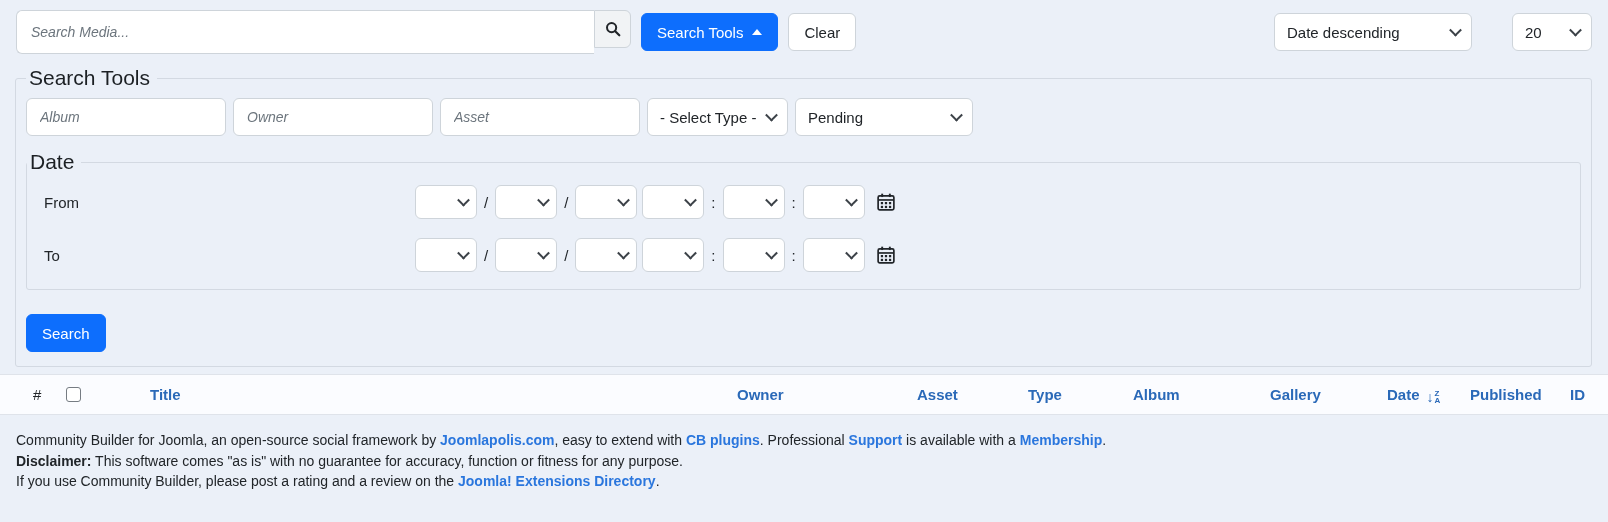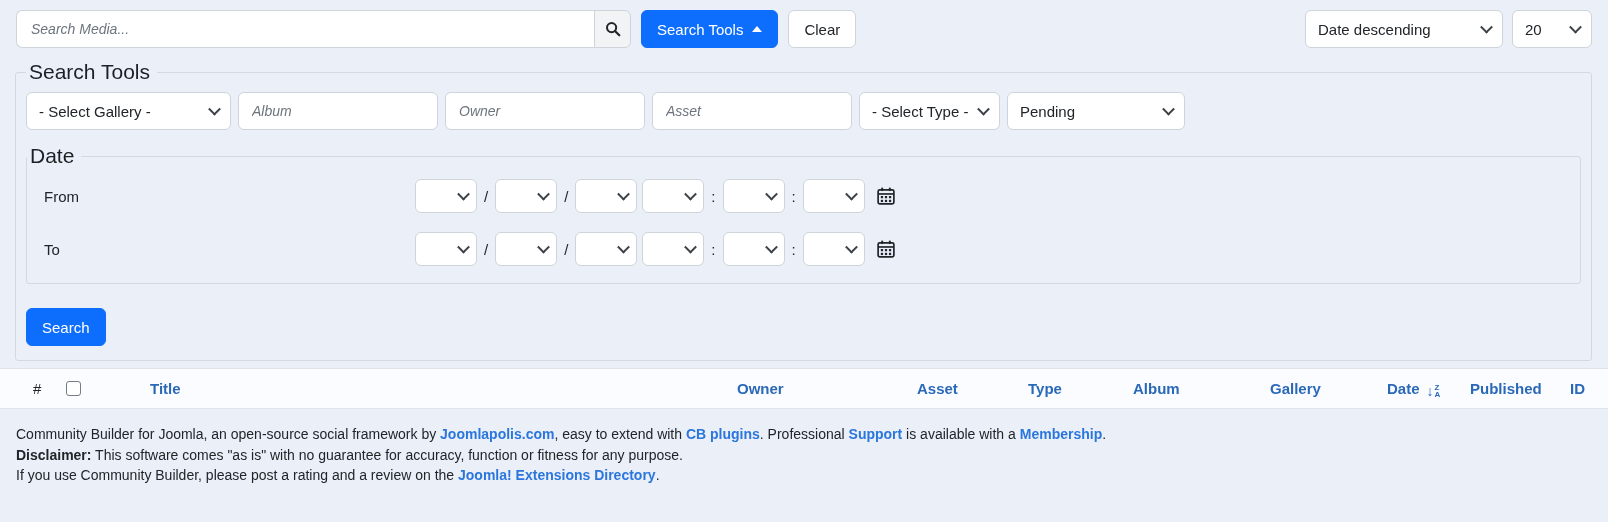--- a/index.html
+++ b/index.html
@@ -8,21 +8,21 @@
     width:1608px; height:522px; overflow:hidden;
     background:#ebf0f8;
     font-family:"Liberation Sans", sans-serif;
     color:#212529; font-size:15px;
   }
 
   
   .toolbar { display:flex; align-items:center; gap:10px; padding:10px 16px 10px 16px; }
   .input-group { display:flex; width:615px; }
   .input-group input {
-    flex:1; height:38px; border:1px solid #ced4da; border-right:0;
+    flex:1; height:44px; border:1px solid #ced4da; border-right:0;
     border-radius:6px 0 0 6px; padding:0 14px; font-size:14px;
     font-family:inherit; color:#212529; background:#fff; outline:none;
   }
   .input-group input::placeholder { color:#6c757d; font-style:italic; }
   .btn-search {
     width:37px; height:38px; border:1px solid #ced4da; border-radius:0 6px 6px 0;
     background:#f1f3f5; display:flex; align-items:center; justify-content:center; cursor:pointer;
   }
   .btn {
     height:38px; border-radius:6px; padding:0 15px; font-size:15px; font-family:inherit;
@@ -40,21 +40,21 @@
   .sel select {
     appearance:none; -webkit-appearance:none; -moz-appearance:none;
     width:100%; height:38px; background:#fff; border:1px solid #ced4da; border-radius:6px;
     padding:0 30px 0 12px; font-size:15px; color:#212529; font-family:inherit; cursor:pointer; outline:none;
   }
   .sel::after {
     content:""; position:absolute; right:12px; top:50%; width:7px; height:7px;
     border-right:2px solid #3c4248; border-bottom:2px solid #3c4248;
     transform:translateY(-70%) rotate(45deg); pointer-events:none;
   }
-  .sel.w-sort  { width:198px; } .sel.w-limit { width:80px; }
+  .sel.w-sort  { width:198px; } .sel.w-limit { width:80px;margin-left:31px; }
   .sel.w-gallery { width:205px; } .sel.w-type { width:141px; } .sel.w-status { width:178px; }
 
   
   fieldset.panel {
     margin:2px 16px 0 15px; border:1px solid #d3d9e2; border-radius:3px;
     padding:0 10px 14px 10px;
   }
   legend { font-size:21px; color:#1c2024; padding:0 7px 0 3px; margin-left:0; }
   .filters { display:flex; gap:7px; margin-top:8px; }
   input.filter {
@@ -133,25 +133,20 @@
           <option>20</option>
         </select>
       </span>
     </div>
   </div>
 
   <fieldset class="panel">
     <legend>Search Tools</legend>
 
     <div class="filters">
-      <span class="sel w-gallery">
-        <select>
-          <option>- Select Gallery -</option>
-        </select>
-      </span>
       <input class="filter" type="text" placeholder="Album" style="">
       <input class="filter" type="text" placeholder="Owner" style="">
       <input class="filter" type="text" placeholder="Asset" style="">
       <span class="sel w-type">
         <select>
           <option>- Select Type -</option>
         </select>
       </span>
       <span class="sel w-status">
         <select>

